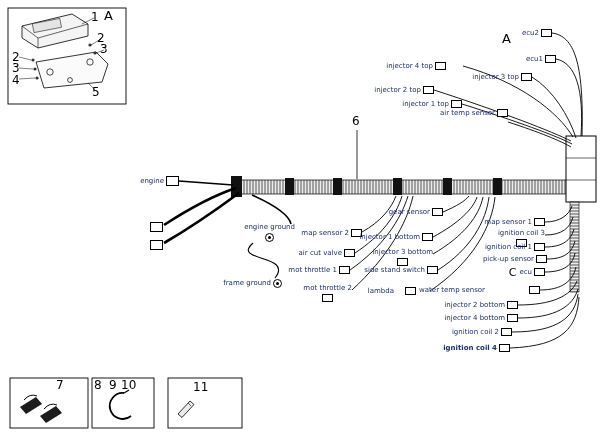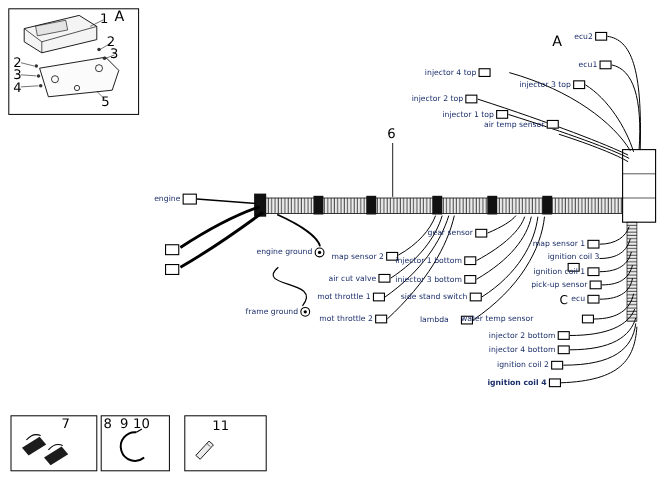--- a/index.html
+++ b/index.html
@@ -183,21 +183,21 @@
       <div class="conn-row" style="right: 421px; top: 176px;">
         <span class="lbl">engine</span>
         <span class="cbox lg"></span>
       </div>
       <div class="conn-row" style="right: 437px; top: 222px;">
         <span class="cbox lg"></span>
       </div>
       <div class="conn-row" style="right: 437px; top: 240px;">
         <span class="cbox lg"></span>
       </div>
-      <div class="conn-row" style="right: 305px; top: 224px;">
+      <div class="conn-row" style="right: 305px; top: 224px; flex-direction: column;">
         <span class="lbl">engine ground</span>
         <span class="gsym"></span>
       </div>
       <div class="conn-row" style="right: 318px; top: 278px;">
         <span class="lbl">frame ground</span>
         <span class="gsym"></span>
       </div>
       <div class="conn-row" style="right: 48px; top: 28px;">
         <span class="lbl">ecu2</span>
         <span class="cbox"></span>
@@ -231,41 +231,41 @@
         <span class="cbox"></span>
       </div>
       <div class="conn-row" style="right: 245px; top: 248px;">
         <span class="lbl">air cut valve</span>
         <span class="cbox"></span>
       </div>
       <div class="conn-row" style="right: 250px; top: 265px;">
         <span class="lbl">mot throttle 1</span>
         <span class="cbox"></span>
       </div>
-      <div class="conn-row" style="right: 248px; top: 285px;">
+      <div class="conn-row" style="right: 248px; top: 285px; flex-direction: column;">
         <span class="lbl">mot throttle 2</span>
         <span class="cbox"></span>
       </div>
       <div class="conn-row" style="right: 157px; top: 207px;">
         <span class="lbl">gear sensor</span>
         <span class="cbox"></span>
       </div>
       <div class="conn-row" style="right: 167px; top: 232px;">
         <span class="lbl">injector 1 bottom</span>
         <span class="cbox"></span>
       </div>
-      <div class="conn-row" style="right: 167px; top: 249px;">
+      <div class="conn-row" style="right: 167px; top: 249px; flex-direction: column;">
         <span class="lbl">injector 3 bottom</span>
         <span class="cbox"></span>
       </div>
       <div class="conn-row" style="right: 162px; top: 265px;">
         <span class="lbl">side stand switch</span>
         <span class="cbox"></span>
       </div>
-      <div class="conn-row" style="right: 170px; top: 286px; gap: 11px;">
+      <div class="conn-row" style="right: 184px; top: 286px; gap: 11px;">
         <span class="lbl">lambda</span>
         <span class="cbox"></span>
       </div>
       <div class="conn-row" style="right: 55px; top: 217px; padding-left: 12px;">
         <span class="lbl">map sensor 1</span>
         <span class="cbox"></span>
       </div>
       <div class="conn-row" style="right: 55px; top: 230px; flex-direction: column;">
         <span class="lbl">ignition coil 3</span>
         <span class="cbox"></span>

